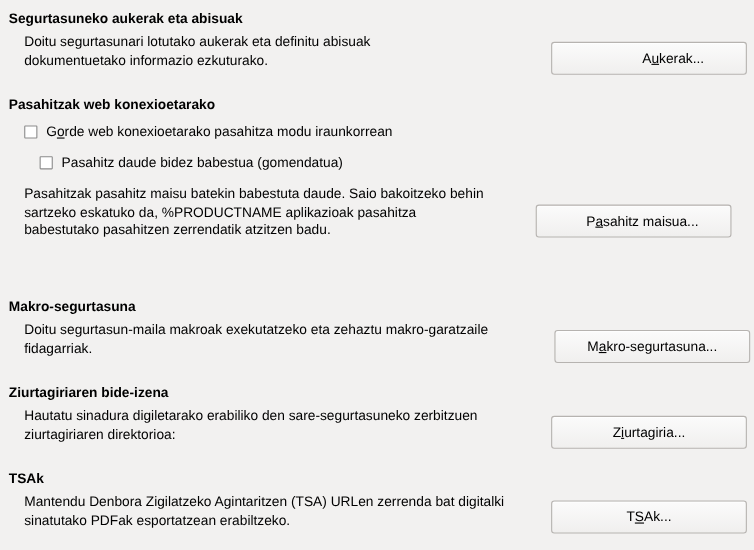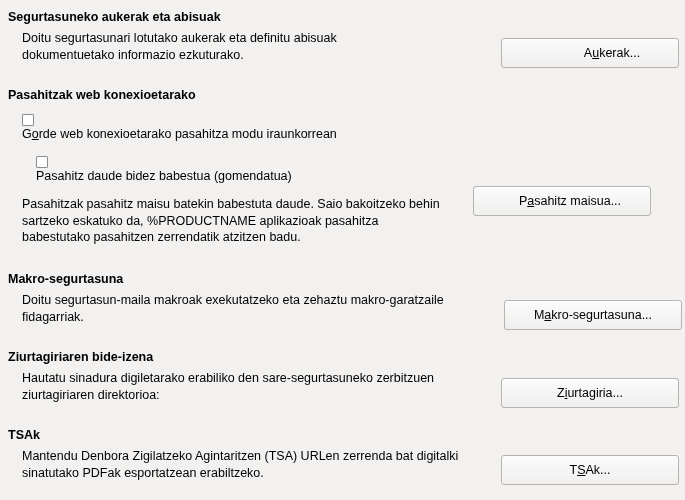--- a/index.html
+++ b/index.html
@@ -42,21 +42,20 @@
     padding: 0 0 0 14px;
     font-size: 12.5px;
     line-height: 16.5px;
     color: #000;
   }
   .checkrow {
     display: flex;
     align-items: flex-start;
     padding-left: 14px;
     margin: 0;
-    flex-direction: column;
   }
   .checkrow.indent {
     padding-left: 28px;
   }
   .checkbox {
     width: 12px;
     height: 12px;
     border: 1px solid #8b8b8b;
     background: #ffffff;
     box-sizing: border-box;
@@ -130,18 +129,18 @@
     </div>
 
     <div class="section" style="position:absolute; left:0; top:428px; width:485px;">
       <div class="section-title">TSAk</div>
       <p class="section-body" style="margin-top:6px; width:470px;">Mantendu Denbora Zigilatzeko Agintaritzen (TSA) URLen zerrenda bat digitalki sinatutako PDFak esportatzean erabiltzeko.</p>
     </div>
 
   </div>
 
   <button class="btn" style="left:501px; top:38px;padding-left:44px;">A<span class="ul">u</span>kerak...</button>
-  <button class="btn" style="left:473px; top:186px;padding-left:16px;">P<span class="ul">a</span>sahitz maisua...</button>
+  <button class="btn" style="left:487px; top:186px;padding-left:16px;">P<span class="ul">a</span>sahitz maisua...</button>
   <button class="btn" style="left:504px; top:300px;">M<span class="ul">a</span>kro-segurtasuna...</button>
   <button class="btn" style="left:501px; top:378px;">Z<span class="ul">i</span>urtagiria...</button>
   <button class="btn" style="left:501px; top:455px;">T<span class="ul">S</span>Ak...</button>
 
 </div>
 
 </body></html>

